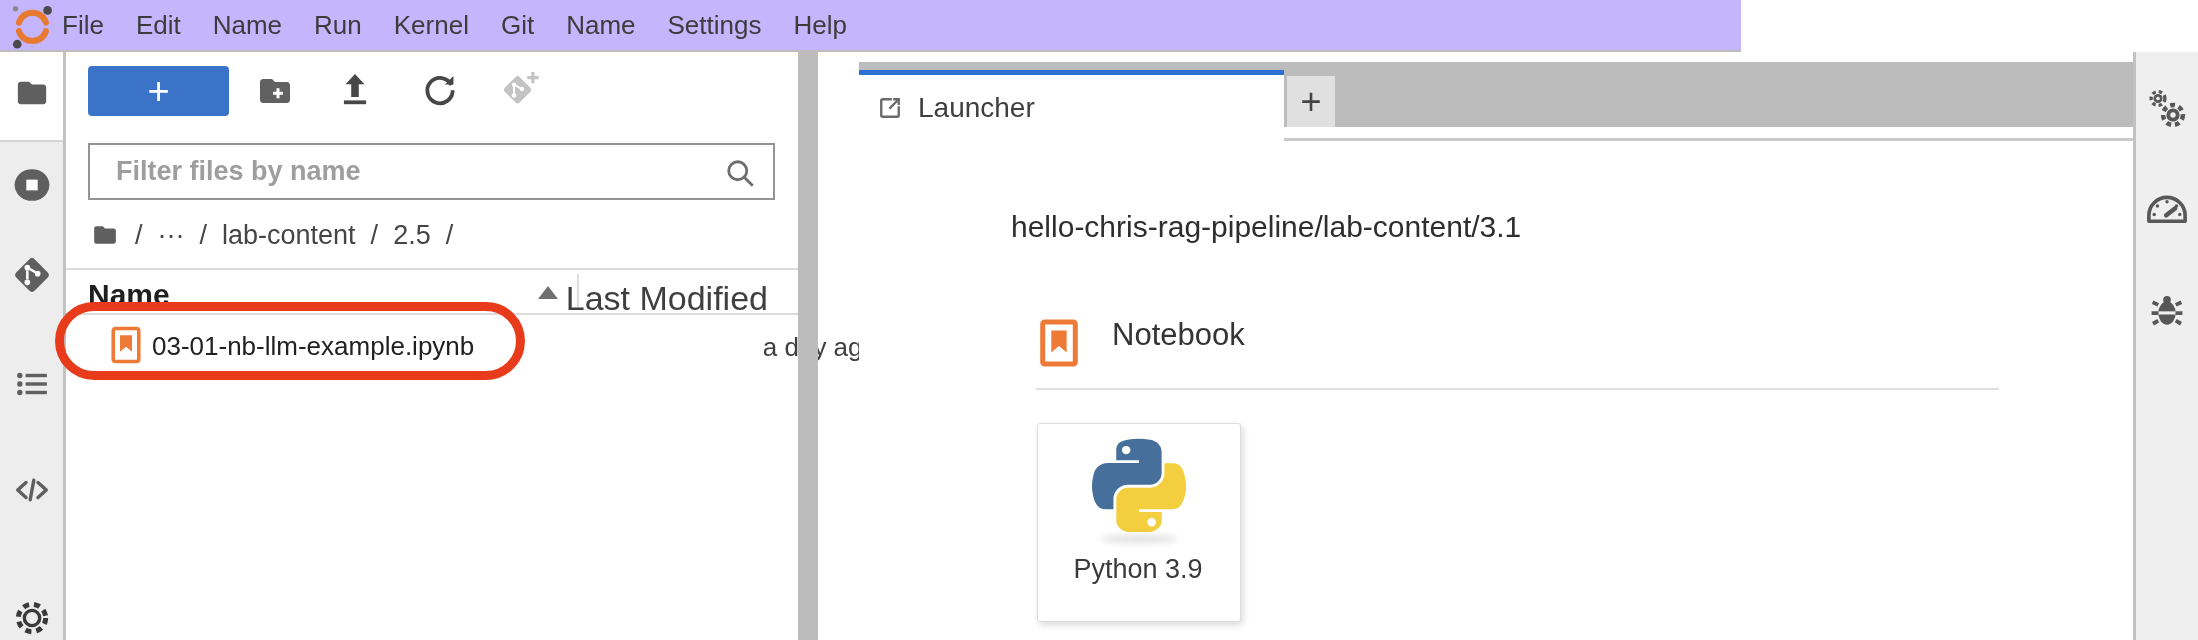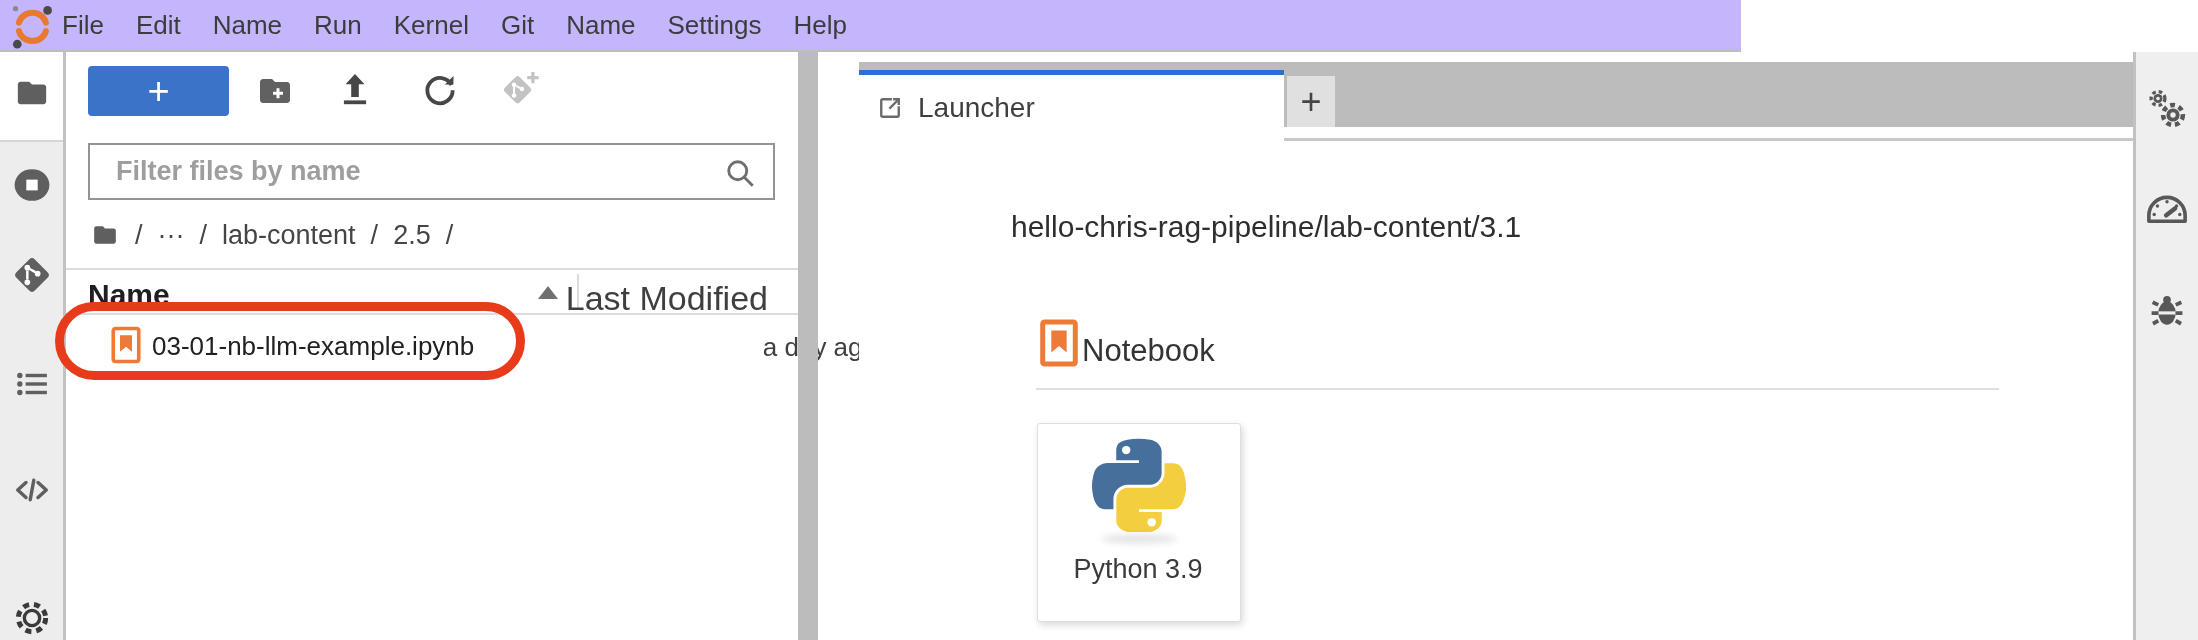--- a/index.html
+++ b/index.html
@@ -37,21 +37,21 @@
   #splitter{left:798px;top:52px;width:20px;height:588px;background:#bcbcbc;cursor:col-resize;}
   
   #main{left:818px;top:62px;width:1432px;height:588px;background:#fff;margin-left:41px;}
   #tabbar{left:0;top:0;width:1315px;height:65px;background:#bcbcbc;}
   #tab-launcher{left:0;top:8px;width:425px;height:71px;background:#fff;border-top:5px solid #2b6fd4;box-sizing:border-box;
       display:flex;align-items:center;padding-left:16px;gap:13px;cursor:pointer;z-index:2;}
   #tab-launcher .tab-label{font-size:28px;color:#3f3f3f;}
   #new-tab-btn{left:428px;top:14px;width:48px;height:51px;background:#e0e0e0;border:none;font-size:36px;color:#444;cursor:pointer;line-height:48px;text-align:center;padding:0;}
   #tabbar-underline{left:0;top:76px;width:1315px;height:3px;background:#c9c9c9;}
   #cwd-heading{left:152px;top:148px;font-size:30px;color:#2e2e2e;}
-  #nb-section-head{left:177px;top:255px;display:flex;align-items:flex-end;}
+  #nb-section-head{left:177px;top:255px;display:flex;align-items:flex-start;gap:30px;}
   #nb-section-head .sec-title{font-size:31px;color:#343434;}
   #nb-divider{left:177px;top:326px;width:963px;height:2px;background:#dfdfdf;}
   #python-card{left:178px;top:361px;width:202px;height:197px;background:#fff;border:1px solid #dedede;border-radius:3px;
       box-shadow:2px 3px 7px rgba(0,0,0,0.15);cursor:pointer;}
   #python-card .logo-wrap{position:absolute;left:54px;top:14px;width:94px;height:94px;}
   #python-card .logo-shadow{position:absolute;left:63px;top:110px;width:76px;height:10px;border-radius:50%;background:rgba(0,0,0,0.10);filter:blur(3px);}
   #python-card .card-label{position:absolute;left:0;top:130px;width:200px;text-align:center;font-size:27px;color:#3a3a3a;}
   
   #right-rail{left:2136px;top:52px;width:62px;height:588px;background:#efefef;border-left:3px solid #c2c2c2;margin-left:-3px;}
   .rrail-icon{position:absolute;left:2136px;width:62px;display:flex;justify-content:center;}

